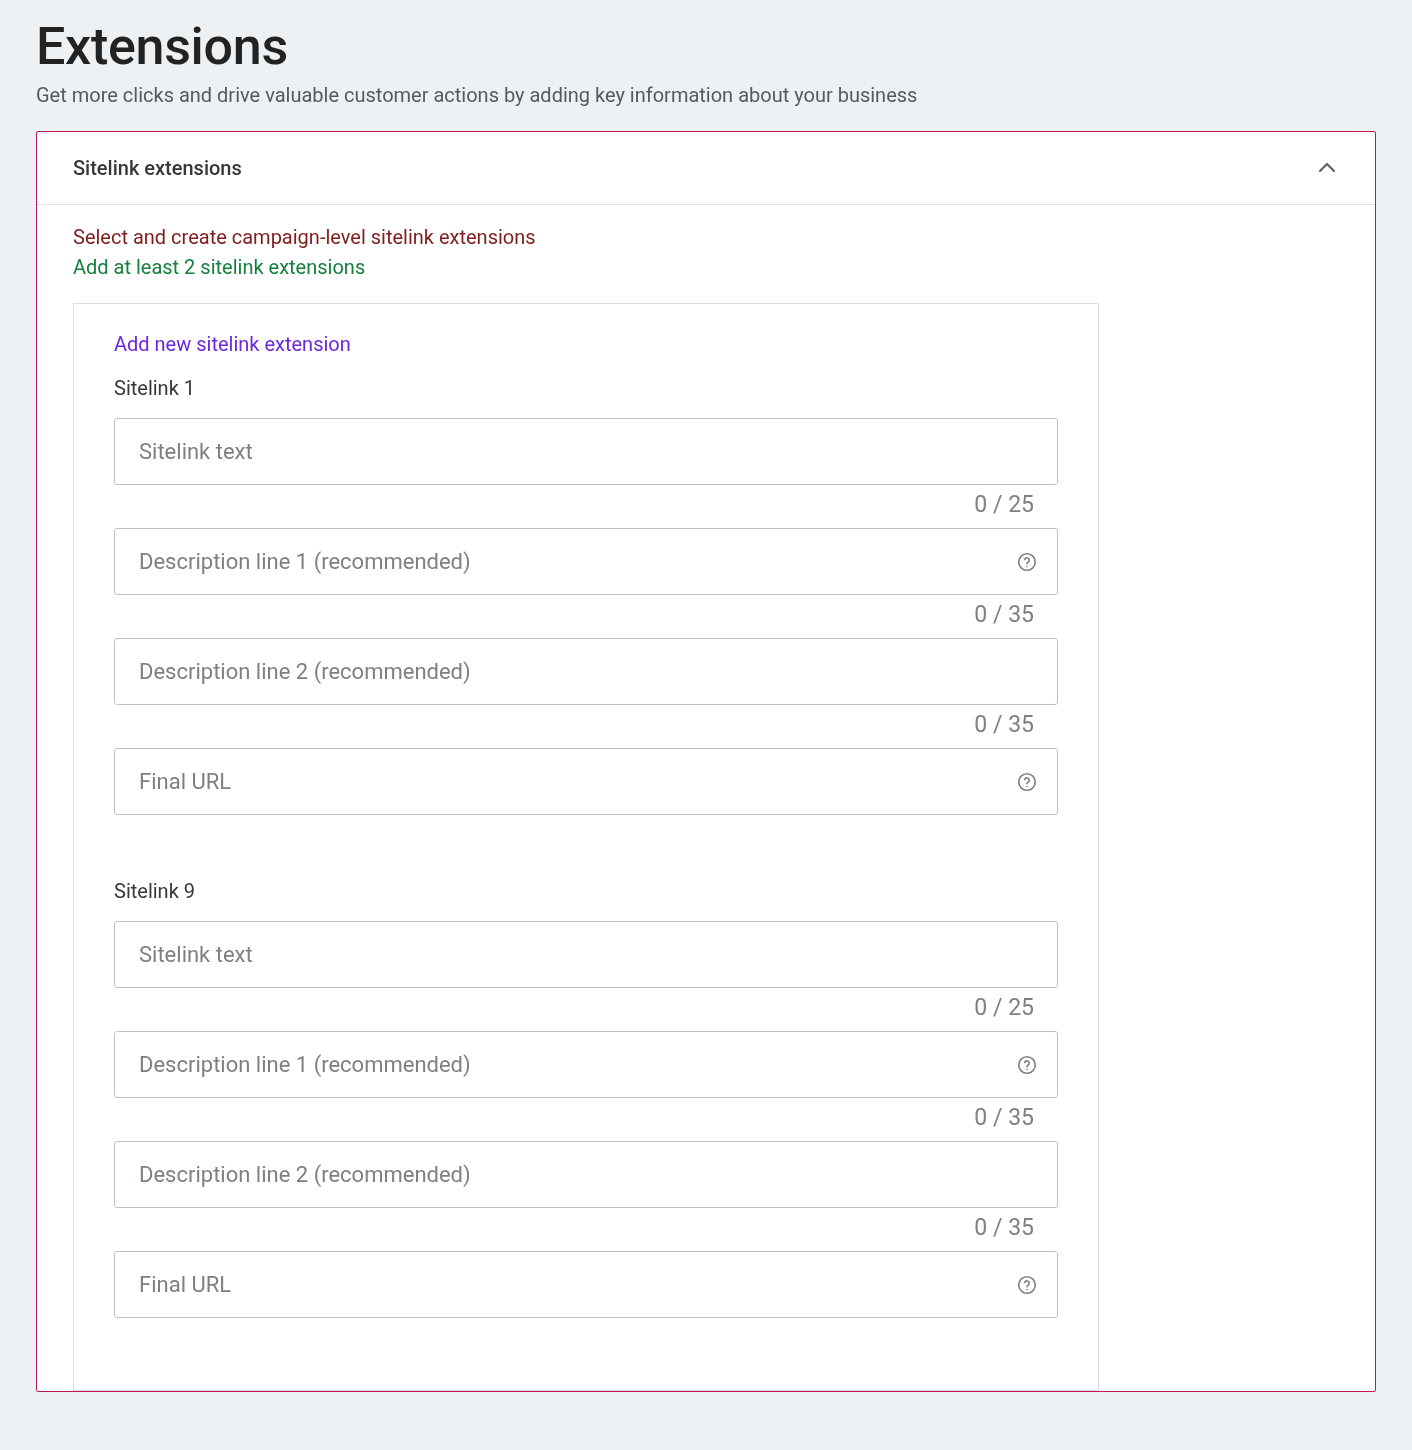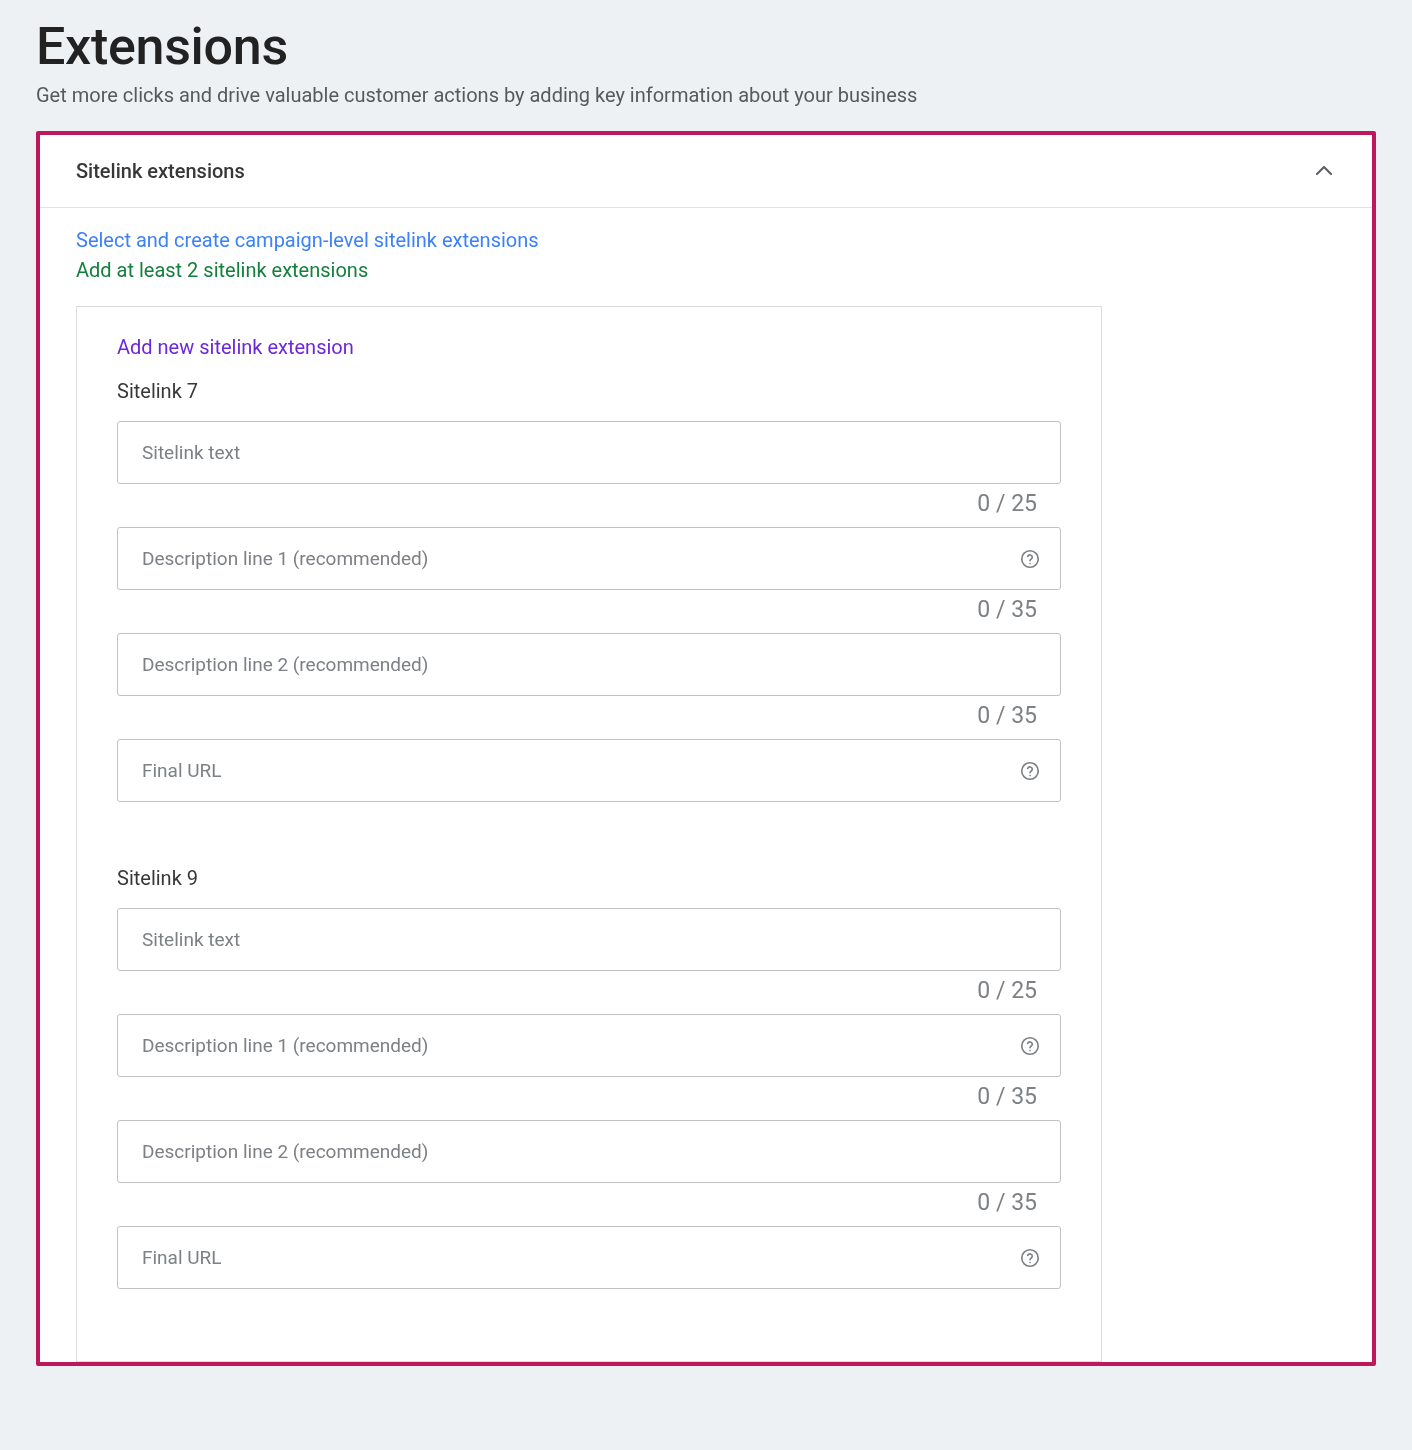--- a/index.html
+++ b/index.html
@@ -21,21 +21,21 @@
     letter-spacing: -0.3px;
     color: #222;
   }
   .page-subtitle {
     font-size: 20px;
     color: #575a5c;
     margin: 6px 0 24px 0;
   }
   .card {
     background: #fff;
-    border: 4px solid #be185d;
+    border: 1px solid #be185d;
     border-radius: 2px;
   }
   .card-header {
     display: flex;
     align-items: center;
     justify-content: space-between;
     padding: 24px 36px;
     border-bottom: 1px solid #e0e2e4;
     cursor: pointer;
   }
@@ -46,21 +46,21 @@
   }
   .chevron {
     width: 24px; height: 24px;
     color: #5f6368;
   }
   .card-body {
     padding: 20px 36px 0 36px;
   }
   .lead1 {
     font-size: 20px;
-    color: #3b82f6;
+    color: #7f1d1d;
     margin: 0 0 6px 0;
   }
   .lead2 {
     font-size: 20px;
     color: #15803d;
     margin: 0 0 24px 0;
   }
   .inner-card {
     border: 1px solid #dadce0;
     width: 1026px;
@@ -78,21 +78,21 @@
     font-weight: 400;
     color: #383838;
     margin: 0 0 18px 0;
   }
   .field-wrap { position: relative; }
   input.tf {
     width: 100%;
     padding: 20px 48px 20px 24px;
     border: 1px solid #bfc3c6;
     border-radius: 3px;
-    font-size: 19px;
+    font-size: 22px;
     line-height: 21px;
     color: #202124;
     outline: none;
     font-family: inherit;
   }
   input.tf::placeholder { color: #7d8084; }
   .help-icon {
     position: absolute;
     top: 50%;
     right: 20px;
@@ -129,21 +129,21 @@
     </div>
 
     <div class="card-body">
       <p class="lead1">Select and create campaign-level sitelink extensions</p>
       <p class="lead2">Add at least 2 sitelink extensions</p>
 
       <div class="inner-card">
         <div class="inner-title">Add new sitelink extension</div>
 
         <div class="sitelink-block">
-          <div class="sitelink-heading">Sitelink 7</div>
+          <div class="sitelink-heading">Sitelink 1</div>
 
           <div class="field-wrap">
             <input class="tf" type="text" placeholder="Sitelink text" style="">
           </div>
           <div class="counter">0 / 25</div>
 
           <div class="field-wrap">
             <input class="tf" type="text" placeholder="Description line 1 (recommended)" style="">
             <span class="help-icon">
               <svg viewBox="0 0 24 24" width="22" height="22" fill="none" stroke="currentColor" stroke-width="1.8">

